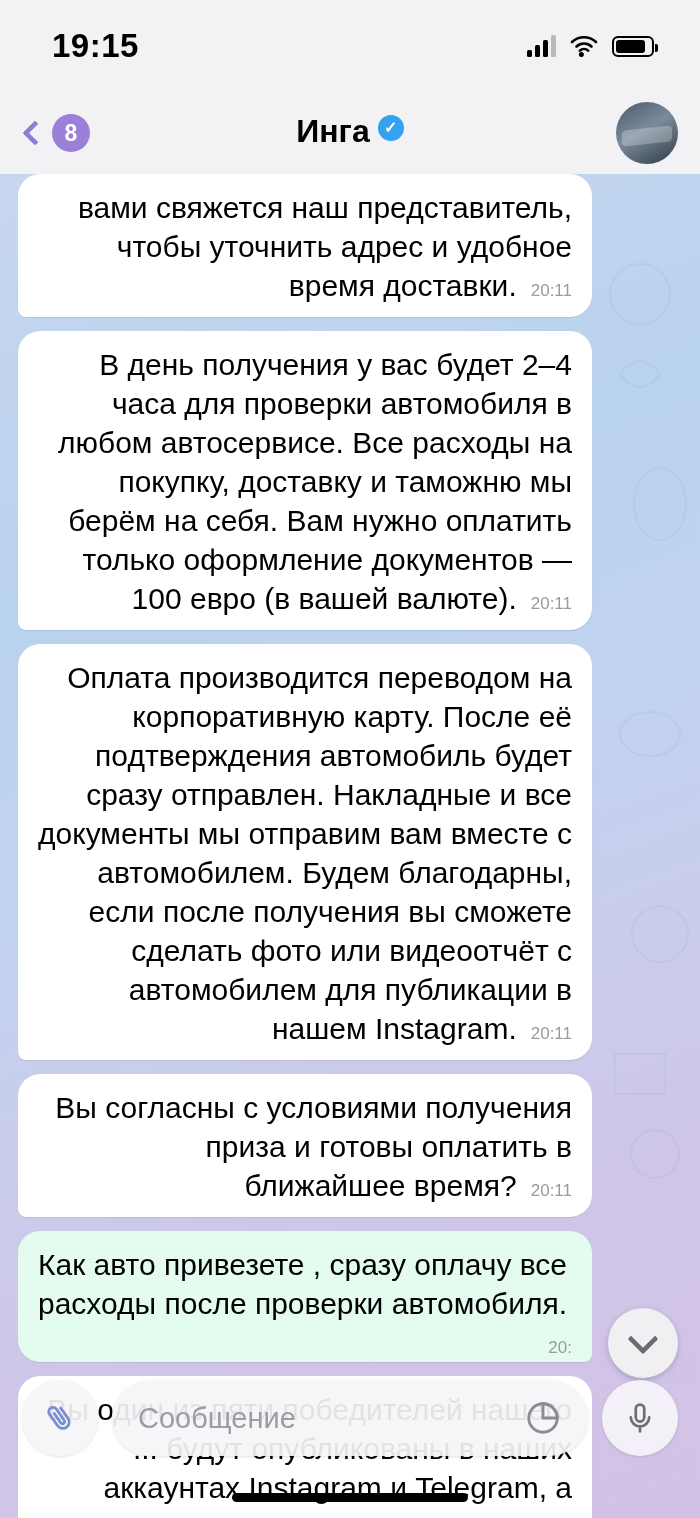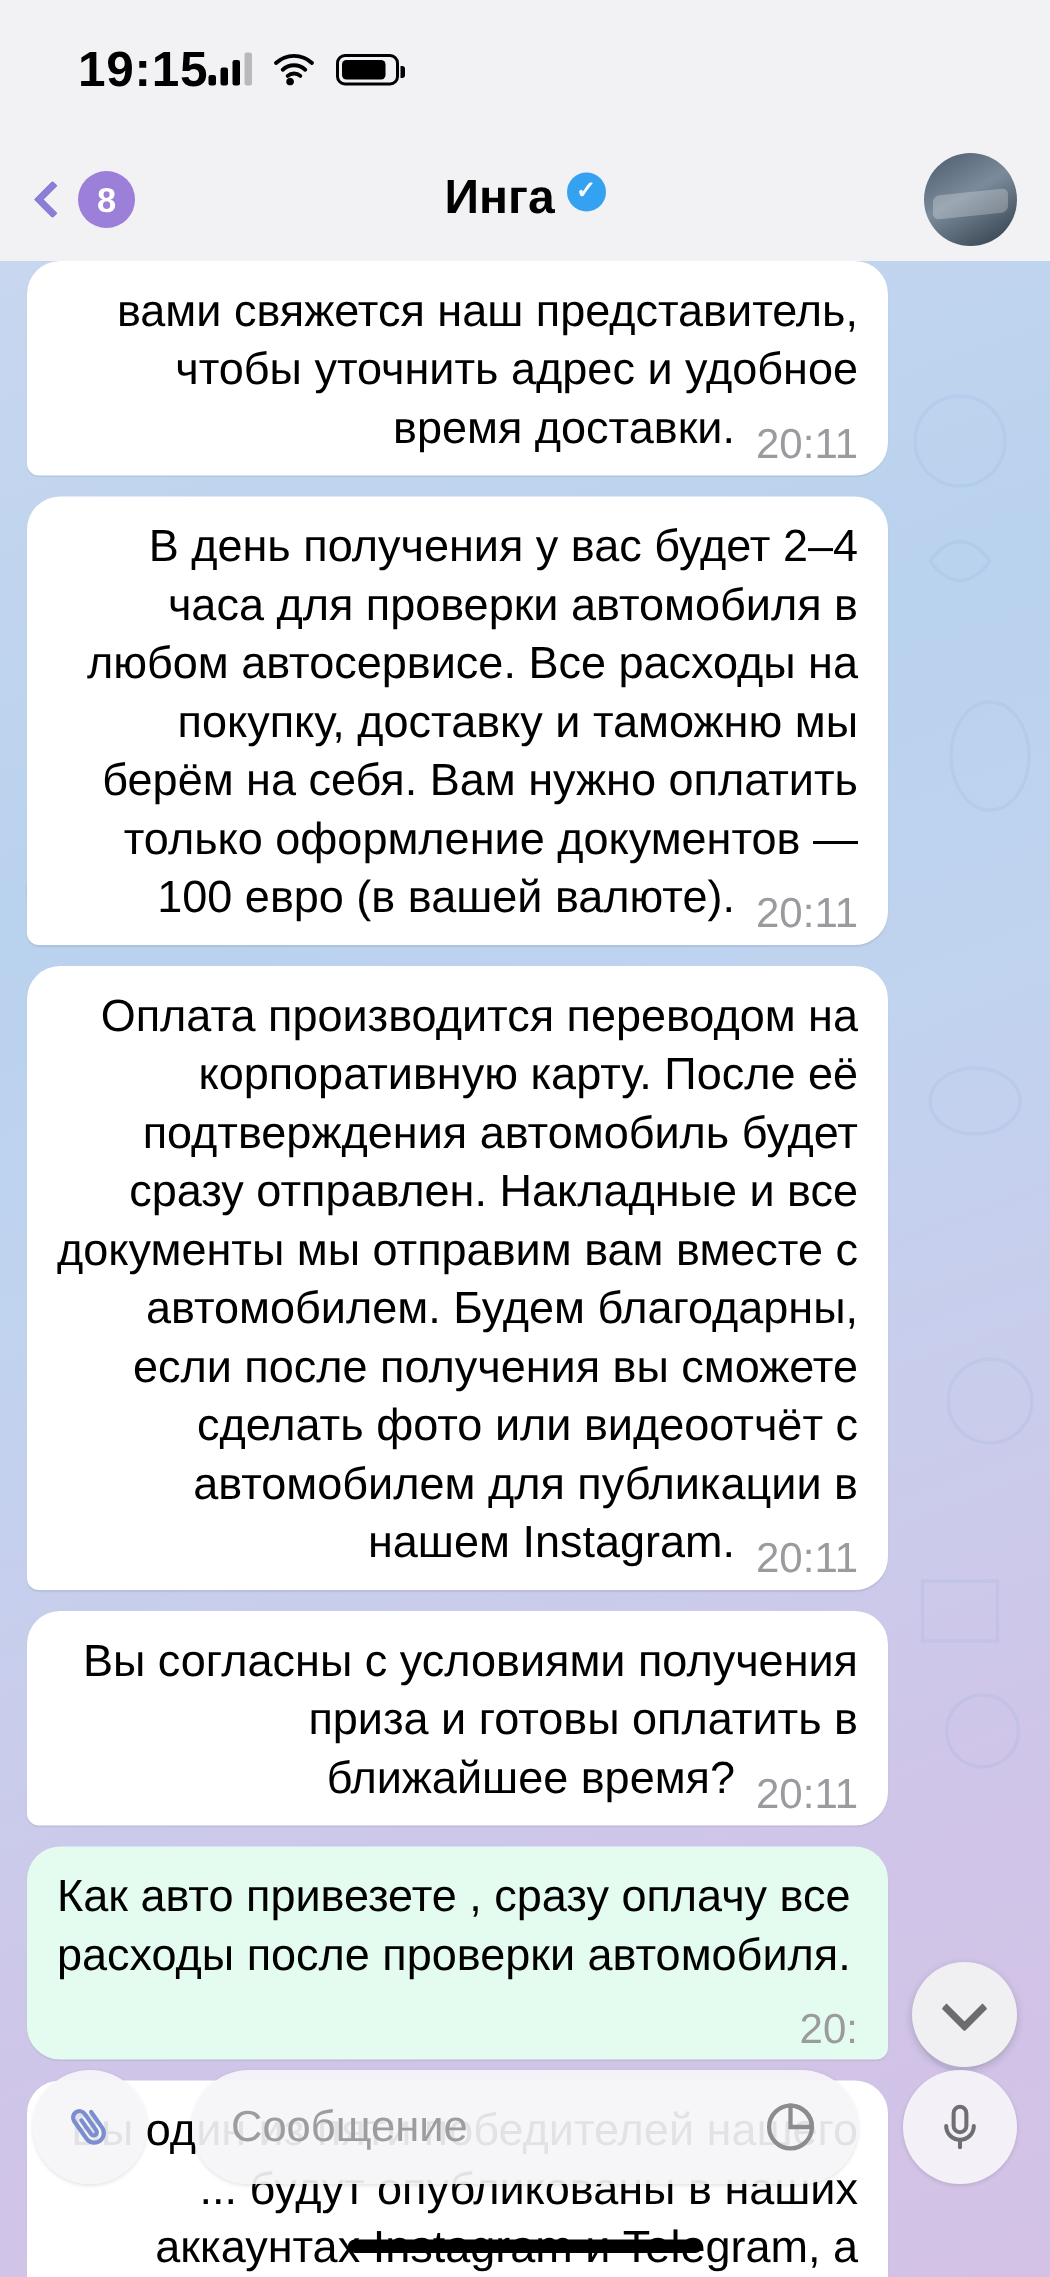--- a/index.html
+++ b/index.html
@@ -10,21 +10,21 @@
   }
   body {
     position: relative;
     background: linear-gradient(160deg, #cfd8f0 0%, #c3d5ef 18%, #b9d2ee 35%, #c0d3ef 50%, #c9cdec 65%, #cfc5e8 80%, #d3c2e6 100%);
   }
 
   
   .statusbar {
     position: absolute; top: 0; left: 0; right: 0; height: 92px;
     background: #f2f2f4;
-    display: flex; align-items: center; 
+    display: flex; align-items: center; justify-content: space-between;
     padding: 0 46px 0 52px;
   }
   .sb-time { font-size: 33px; font-weight: 700; color: #000; letter-spacing: .5px; }
   .sb-right { display: flex; align-items: center; gap: 13px; }
   .bars { display: flex; align-items: flex-end; gap: 3px; height: 22px; }
   .bars i { display: block; width: 5px; background: #000; border-radius: 1.5px; }
   .bars i:nth-child(1) { height: 7px; }
   .bars i:nth-child(2) { height: 12px; }
   .bars i:nth-child(3) { height: 17px; background: #000; }
   .bars i:nth-child(4) { height: 22px; background: #b9b9bd; }
@@ -102,42 +102,42 @@
     line-height: 1.30;
     color: #000;
     position: relative;
     box-shadow: 0 1px 1px rgba(0,0,0,.08);
     word-wrap: break-word;
   }
   .bubble.in { background: #ffffff; border-bottom-left-radius: 8px; text-align: right; }
   .bubble.out { background: #e4fbf0; border-bottom-right-radius: 8px; }
   .bubble .txt { display: inline; }
   .time {
-    font-size: 28px; color: #9a9a9f; float: right;
+    font-size: 17px; color: #9a9a9f; float: right;
     margin: 10px 0 0 14px; line-height: 1;
     position: relative; top: 6px;
   }
 
   
   .scroll-btn {
     position: absolute; right: 22px; bottom: 140px;
     width: 70px; height: 70px; border-radius: 50%;
     background: #f0f0f3; box-shadow: 0 2px 6px rgba(0,0,0,.18);
     display: flex; align-items: center; justify-content: center;
   }
   .scroll-btn i {
     display: block; width: 22px; height: 22px;
     border-right: 5px solid #6b6b70; border-bottom: 5px solid #6b6b70;
     transform: rotate(45deg); margin-top: -8px; border-radius: 2px;
   }
 
   
   .inputbar {
     position: absolute; left: 0; right: 0; bottom: 52px; height: 96px;
-    display: flex; align-items: center; gap: 30px; padding: 0 22px;
+    display: flex; align-items: center; gap: 14px; padding: 0 22px;
   }
   .circle-btn {
     width: 76px; height: 76px; border-radius: 50%;
     background: rgba(245,245,248,.92);
     display: flex; align-items: center; justify-content: center;
     box-shadow: 0 1px 3px rgba(0,0,0,.12);
     flex: none;
   }
   .msgfield {
     flex: 1; height: 76px; border-radius: 38px;

